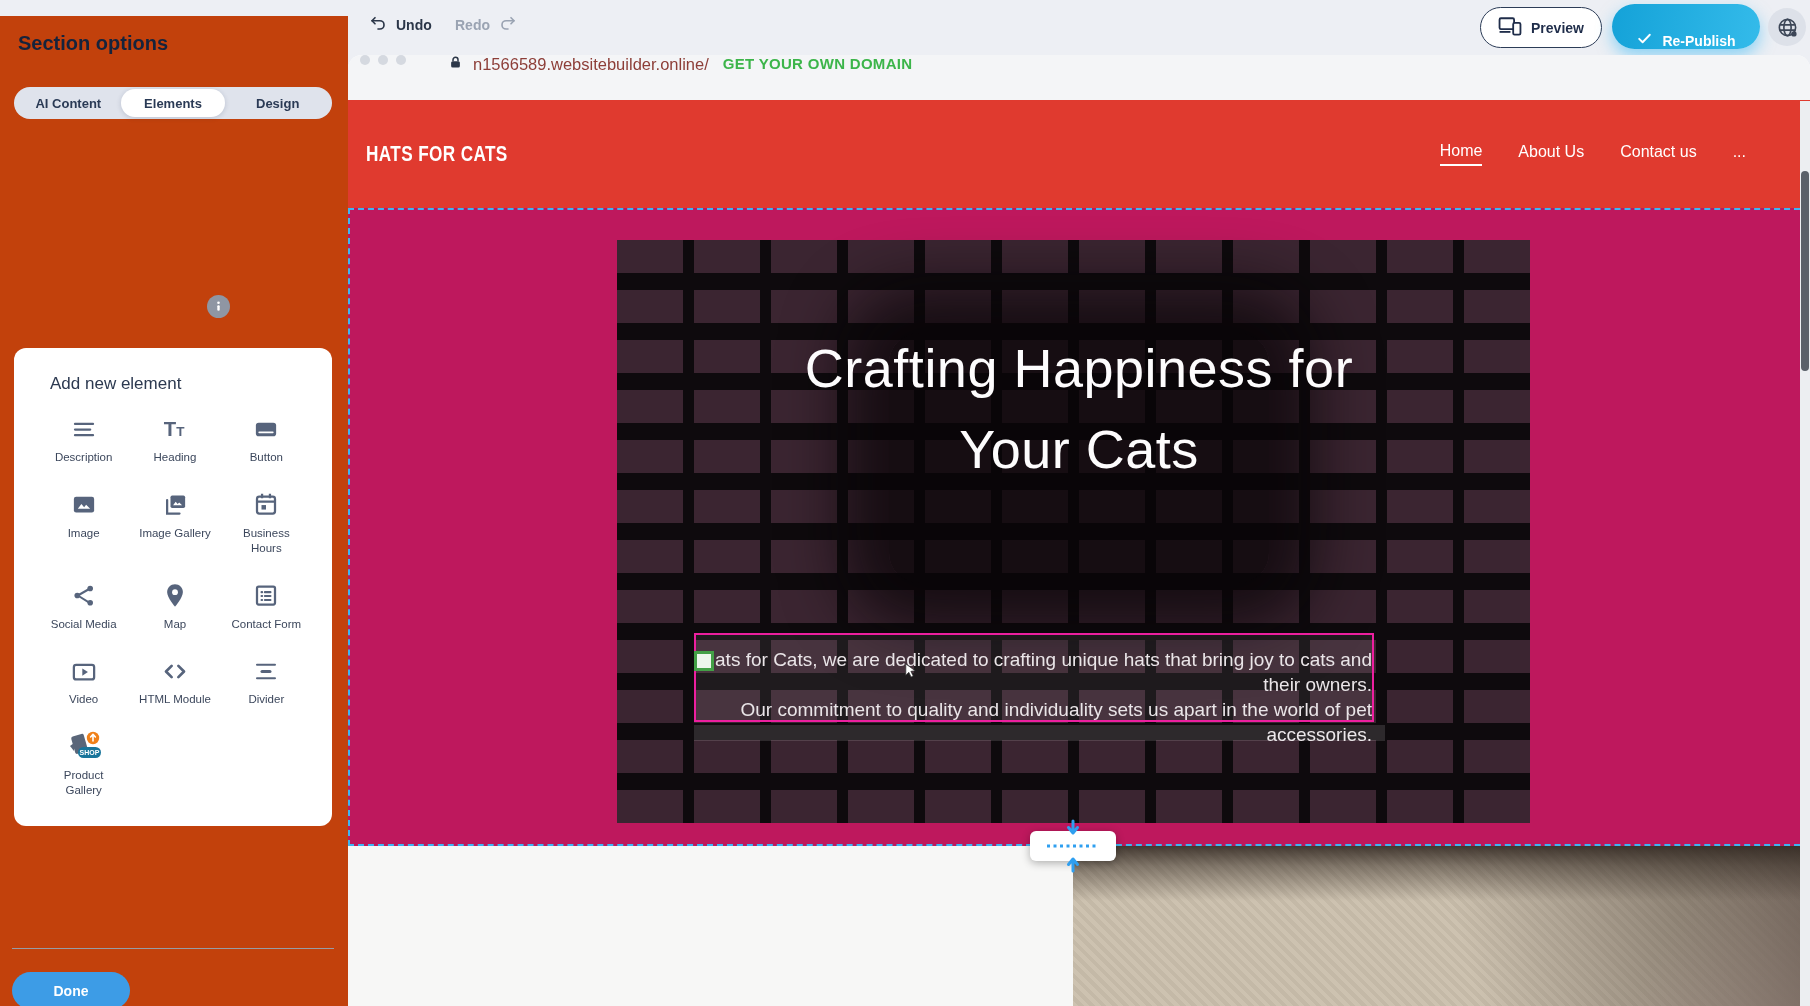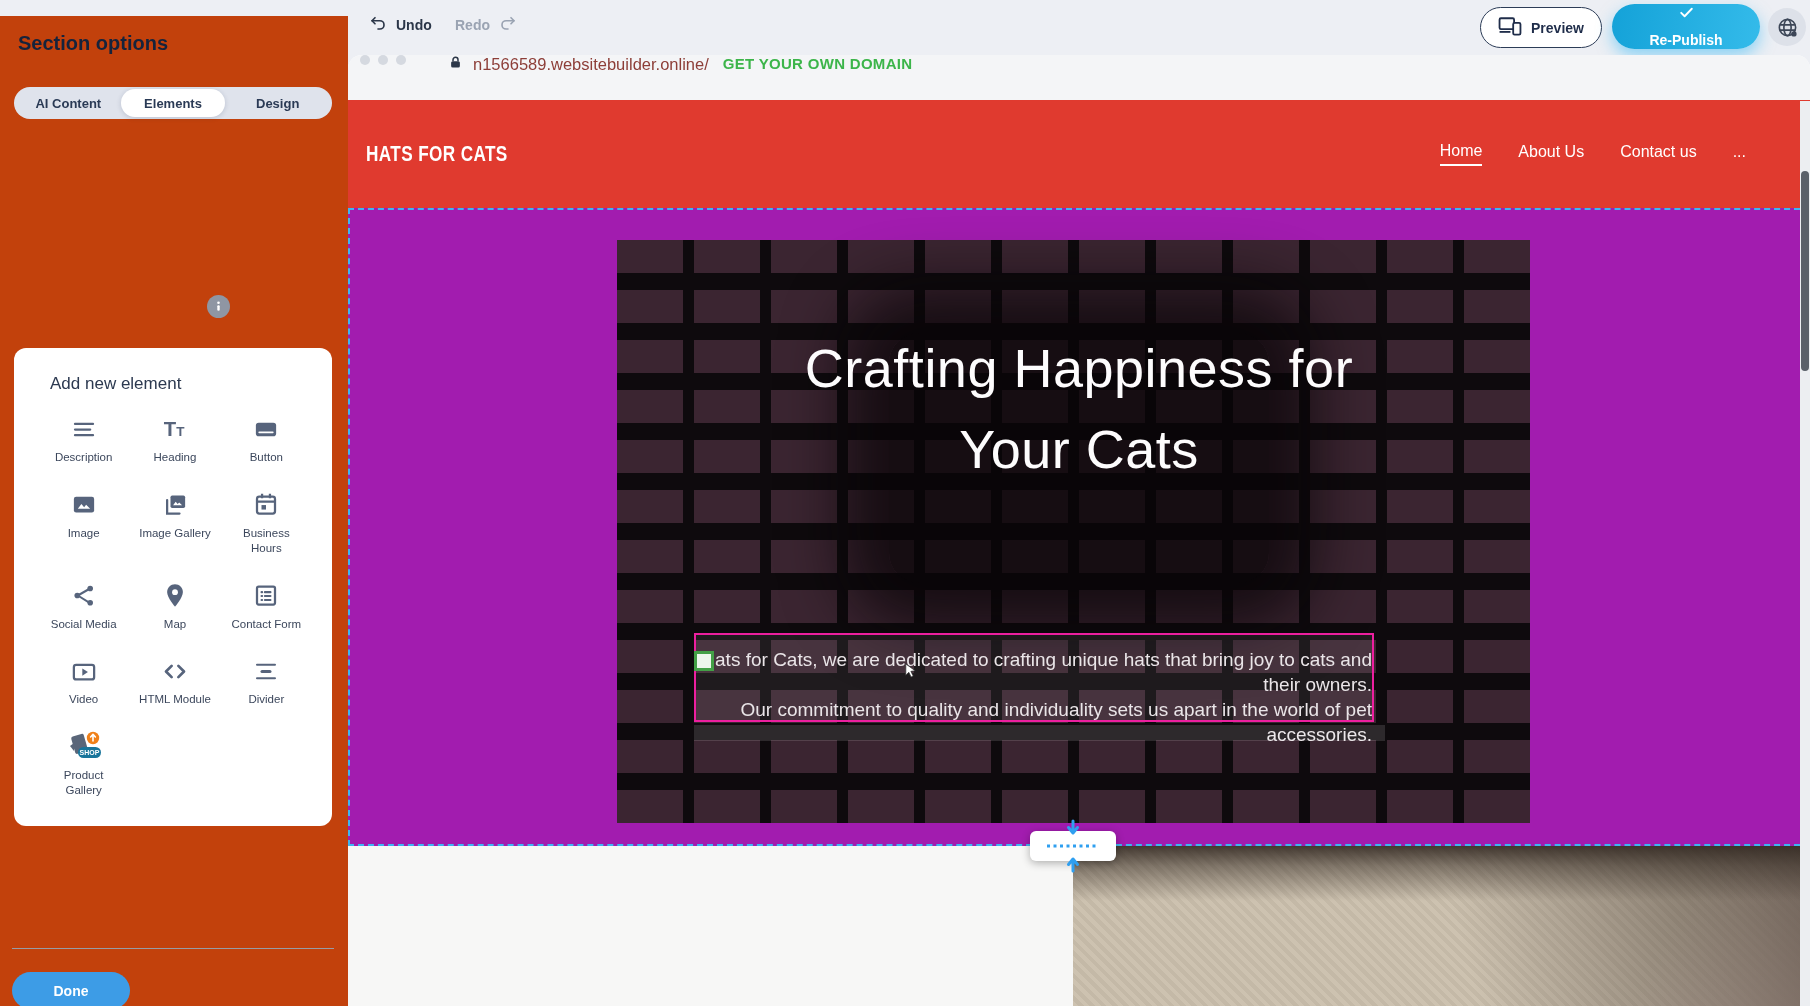--- a/index.html
+++ b/index.html
@@ -32,42 +32,42 @@
   .side-divider { position:absolute; left:12px; right:14px; top:932px; border-top:1px solid #979ca6; }
   .done-btn { position:absolute; left:12px; top:956px; width:118px; height:37px; background:#3d9ce6; border:none; border-radius:20px; color:#fff; font-weight:bold; font-size:14px; cursor:pointer; }
 
   
   .undo-btn,.redo-btn { position:absolute; top:14px; display:flex; align-items:center; gap:8px; font-size:14px; font-weight:bold; background:none; border:none; cursor:pointer; }
   .undo-btn { left:368px; color:#2b3648;gap:8px; }
   .redo-btn { left:455px; color:#9aa3b2; }
   .undo-btn svg,.redo-btn svg { width:20px; height:18px; }
   .preview-btn { position:absolute; left:1480px; top:7px; width:122px; height:41px; border:1.5px solid #2c3c57; border-radius:22px; background:#fff; display:flex; align-items:center; justify-content:center; gap:9px; font-weight:bold; font-size:14px; color:#1f2d4a; cursor:pointer; }
   .preview-btn svg { width:24px; height:20px; }
-  .republish-btn { position:absolute; left:1612px; top:4px; width:148px; height:45px; border:none; border-radius:24px; background:linear-gradient(100deg,#14a2d8,#34bbea); color:#fff; font-weight:bold; font-size:14px; display:flex; gap:9px; align-items:center; justify-content:center; cursor:pointer; box-shadow:0 7px 16px rgba(41,182,246,.5);flex-direction:column; }
+  .republish-btn { position:absolute; left:1612px; top:4px; width:148px; height:45px; border:none; border-radius:24px; background:linear-gradient(100deg,#14a2d8,#34bbea); color:#fff; font-weight:bold; font-size:14px; display:flex; gap:9px; align-items:flex-end; justify-content:center; cursor:pointer; box-shadow:0 7px 16px rgba(41,182,246,.5); }
   .republish-btn svg { width:17px; height:15px; }
   .globe-btn { position:absolute; left:1768px; top:8px; width:38px; height:38px; border-radius:50%; background:#dde1e9; border:none; cursor:pointer; display:flex; align-items:center; justify-content:center; }
   .globe-btn svg { width:23px; height:23px; }
 
   
   .browser { position:absolute; left:348px; top:55px; width:1462px; height:951px; background:#fff; border-radius:14px 14px 0 0; overflow:hidden; }
   .chrome { height:45px; background:#f4f5f7; display:flex; padding-left:12px; }
   .dot { width:10px; height:10px; border-radius:50%; background:#d5d9e0; margin-right:8px; }
   .chrome .lock { margin:0 10px 0 34px; width:15px; height:17px; }
   .url-text { font-size:16.5px; color:#8d3e38; }
   .domain-link { margin-left:14px; font-size:15px; font-weight:bold; color:#3cb54a; letter-spacing:.3px; text-decoration:none; cursor:pointer; }
 
   
   .site { position:relative; height:906px; background:#fff; }
   .site-header { height:108px; background:#e03a2f; display:flex; align-items:center; padding:0 64px 0 18px; }
   .logo { color:#fff; font-size:22px; font-weight:bold; letter-spacing:.5px; transform:scaleX(.78); transform-origin:left center; white-space:nowrap; }
   .site-nav { margin-left:auto; display:flex; gap:36px; align-items:center; }
   .nav-item { color:#fff; font-size:16px; cursor:pointer; text-decoration:none; padding-bottom:4px; }
   .nav-item.active { border-bottom:2px solid #fff; }
 
-  .hero { position:relative; height:638px; background:#a21caf; outline:2px dashed #3eb5f2; outline-offset:-2px; }
+  .hero { position:relative; height:638px; background:#be185d; outline:2px dashed #3eb5f2; outline-offset:-2px; }
   .tiles { position:absolute; left:269px; top:32px; width:913px; height:583px;
     background-image:
       repeating-linear-gradient(to bottom, transparent 0 33px, #0e0a0d 33px 50px),
       repeating-linear-gradient(to right, #3b2531 0 66px, #0e0a0d 66px 77px);
   }
   .title-shade { position:absolute; left:50%; top:125px; transform:translateX(-50%); width:380px; height:250px; background:rgba(8,4,7,.72); border-radius:30px; box-shadow:0 0 60px 45px rgba(8,4,7,.72); }
   .hero-title { position:absolute; top:120px; left:0; right:0; margin:0 auto; width:660px; text-align:center; color:#fdfcfd; font-size:54px; font-weight:500; line-height:81px; letter-spacing:.5px; }
   .hero-subtitle { position:absolute; top:331px; left:0; right:0; text-align:center; color:#f2eaee; font-size:29px; letter-spacing:.5px; }
   .desc-box { position:absolute; left:346px; top:425px; width:680px; height:89px; border:2px solid #ec1f9f; background:rgba(255,255,255,.07); cursor:text; }
   .desc-text { margin-top:12px; text-align:right; color:#eae5e8; font-size:19px; line-height:1.32; }

